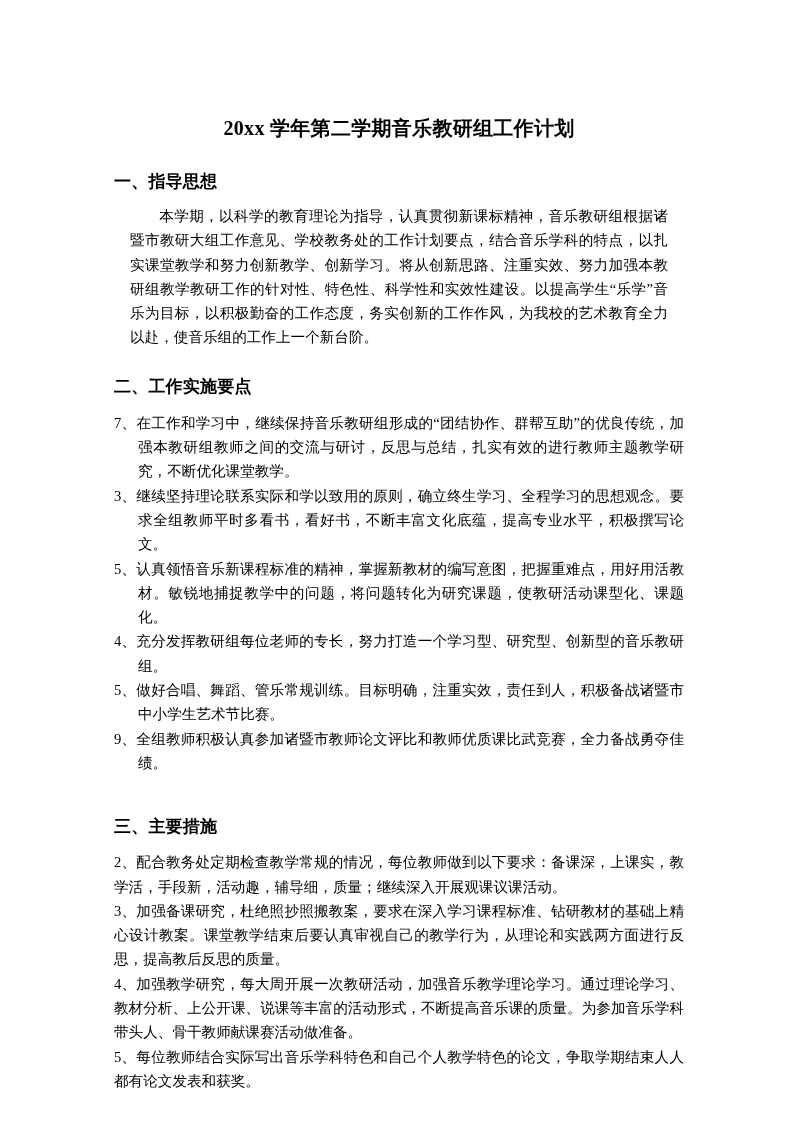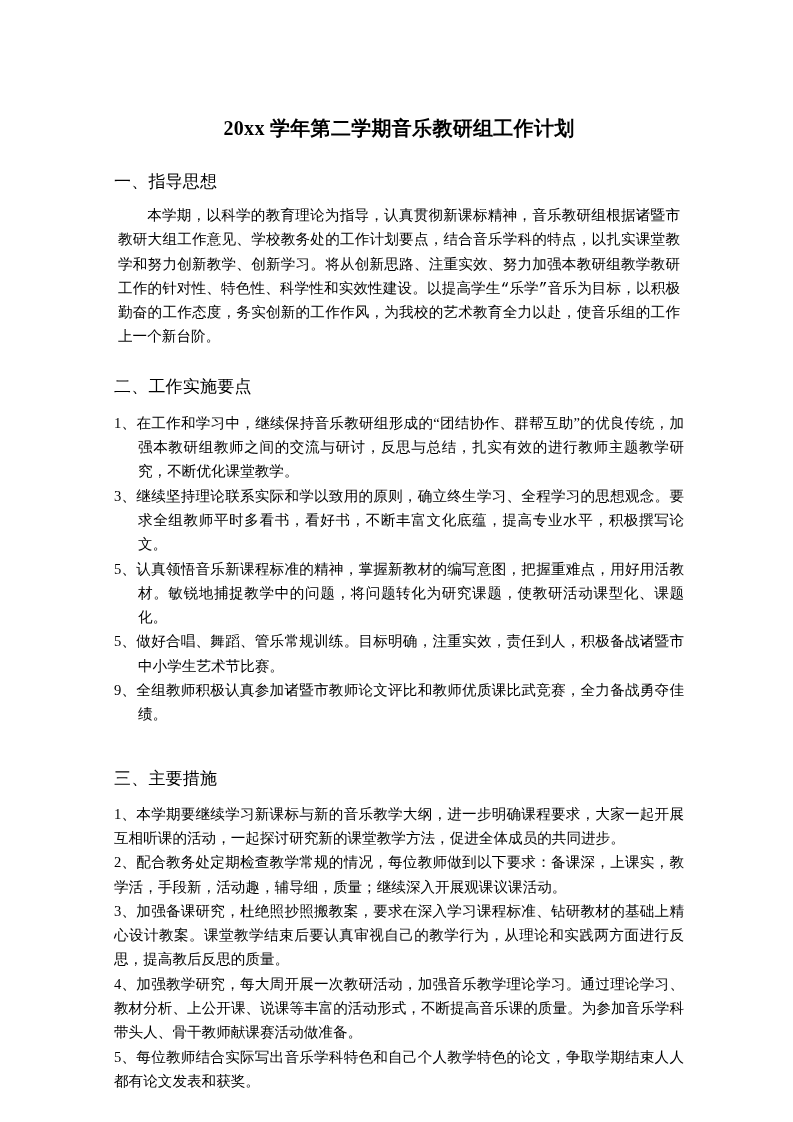--- a/index.html
+++ b/index.html
@@ -40,37 +40,37 @@
     text-align: center;
     letter-spacing: 0.3px;
     font-family: "Liberation Serif", "DejaVu Serif", serif;
   }
 
   
   .section-heading {
     margin: 0;
     font-size: 17px;
     line-height: 24px;
-    font-weight: normal;
+    font-weight: bold;
     font-family: "Liberation Sans", "DejaVu Sans", sans-serif;
     letter-spacing: 0.2px;
   }
   #section-1 .section-heading { margin-top: 27px; }
   #section-2 .section-heading { margin-top: 25px; }
   #section-3 .section-heading { margin-top: 40px; }
 
   
   .body-paragraph {
-    margin: 4px;
+    margin: 16px;
     font-size: 14.6px;
     line-height: 24.3px;
     text-align: justify;
     text-justify: inter-ideograph;
     text-indent: 2em;
-    font-family: Liberation Mono, monospace;
+    font-family: Liberation Serif, serif;
   }
   #section-1 .body-paragraph { margin-top: 10px; }
 
   .item-list {
     margin: 0;
     padding: 0;
     list-style: none;
   }
   #section-2 .item-list { margin-top: 12px; }
   #section-3 .item-list { margin-top: 11px; }
@@ -102,32 +102,32 @@
     <h1 class="doc-title">20xx 学年第二学期音乐教研组工作计划</h1>
 
     <section id="section-1">
       <h2 class="section-heading">一、指导思想</h2>
       <p class="body-paragraph">本学期，以科学的教育理论为指导，认真贯彻新课标精神，音乐教研组根据诸暨市教研大组工作意见、学校教务处的工作计划要点，结合音乐学科的特点，以扎实课堂教学和努力创新教学、创新学习。将从创新思路、注重实效、努力加强本教研组教学教研工作的针对性、特色性、科学性和实效性建设。以提高学生“乐学”音乐为目标，以积极勤奋的工作态度，务实创新的工作作风，为我校的艺术教育全力以赴，使音乐组的工作上一个新台阶。</p>
     </section>
 
     <section id="section-2">
       <h2 class="section-heading">二、工作实施要点</h2>
       <ul class="item-list hanging">
-        <li class="list-item">1、在工作和学习中，继续保持音乐教研组形成的“团结协作、群帮互助”的优良传统，加强本教研组教师之间的交流与研讨，反思与总结，扎实有效的进行教师主题教学研究，不断优化课堂教学。</li>
+        <li class="list-item">7、在工作和学习中，继续保持音乐教研组形成的“团结协作、群帮互助”的优良传统，加强本教研组教师之间的交流与研讨，反思与总结，扎实有效的进行教师主题教学研究，不断优化课堂教学。</li>
         <li class="list-item">3、继续坚持理论联系实际和学以致用的原则，确立终生学习、全程学习的思想观念。要求全组教师平时多看书，看好书，不断丰富文化底蕴，提高专业水平，积极撰写论文。</li>
         <li class="list-item">5、认真领悟音乐新课程标准的精神，掌握新教材的编写意图，把握重难点，用好用活教材。敏锐地捕捉教学中的问题，将问题转化为研究课题，使教研活动课型化、课题化。</li>
+        <li class="list-item">4、充分发挥教研组每位老师的专长，努力打造一个学习型、研究型、创新型的音乐教研组。</li>
         <li class="list-item">5、做好合唱、舞蹈、管乐常规训练。目标明确，注重实效，责任到人，积极备战诸暨市中小学生艺术节比赛。</li>
         <li class="list-item">9、全组教师积极认真参加诸暨市教师论文评比和教师优质课比武竞赛，全力备战勇夺佳绩。</li>
       </ul>
     </section>
 
     <section id="section-3">
       <h2 class="section-heading">三、主要措施</h2>
       <ul class="item-list flush">
-        <li class="list-item">1、本学期要继续学习新课标与新的音乐教学大纲，进一步明确课程要求，大家一起开展互相听课的活动，一起探讨研究新的课堂教学方法，促进全体成员的共同进步。</li>
         <li class="list-item">2、配合教务处定期检查教学常规的情况，每位教师做到以下要求：备课深，上课实，教学活，手段新，活动趣，辅导细，质量；继续深入开展观课议课活动。</li>
         <li class="list-item">3、加强备课研究，杜绝照抄照搬教案，要求在深入学习课程标准、钻研教材的基础上精心设计教案。课堂教学结束后要认真审视自己的教学行为，从理论和实践两方面进行反思，提高教后反思的质量。</li>
         <li class="list-item">4、加强教学研究，每大周开展一次教研活动，加强音乐教学理论学习。通过理论学习、教材分析、上公开课、说课等丰富的活动形式，不断提高音乐课的质量。为参加音乐学科带头人、骨干教师献课赛活动做准备。</li>
         <li class="list-item">5、每位教师结合实际写出音乐学科特色和自己个人教学特色的论文，争取学期结束人人都有论文发表和获奖。</li>
 
       </ul>
     </section>
 
   </div>
 </div>

